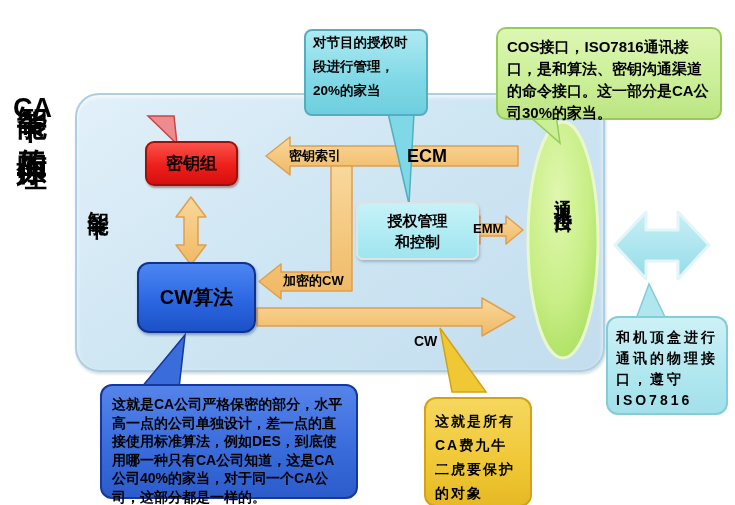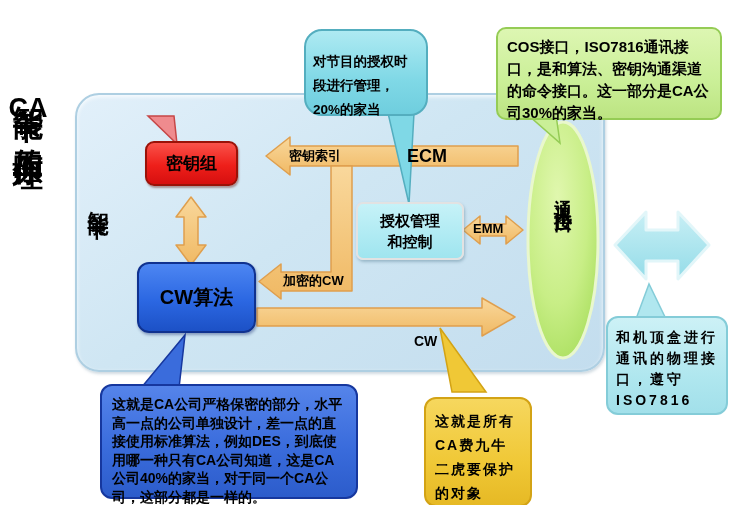--- a/index.html
+++ b/index.html
@@ -2,21 +2,21 @@
 <html><head>
 <meta charset="utf-8">
 <style>
   * { margin:0; padding:0; box-sizing:border-box; }
   html,body { background:#ffffff; }
   body { font-family:"Liberation Sans","DejaVu Sans",sans-serif; }
   .stage { position:relative; width:735px; height:505px; background:#ffffff; overflow:hidden; }
 
   
   .vtitle { position:absolute; left:4px; top:82px; width:48px; display:flex; flex-direction:column;
-            align-items:center; color:#000; font-weight:bold; }
+            align-items:flex-end; color:#000; font-weight:bold; }
   .vt-cjk { writing-mode:vertical-lr; text-orientation:upright; font-size:30px; line-height:40px; letter-spacing:3px; }
   .vt-lat { font-size:27px; line-height:34px; }
 
   
   .card { position:absolute; left:75px; top:93px; width:530px; height:279px;
           background:linear-gradient(145deg,#e2f0fa 0%,#cfe6f3 45%,#c3ddee 100%);
           border:2px solid #aecfe2; border-radius:24px;
           box-shadow:inset 0 2px 4px rgba(255,255,255,.8), 1px 2px 3px rgba(120,150,170,.35); }
   .card-label { position:absolute; left:80px; top:194px; width:36px; text-align:center;
                 writing-mode:vertical-lr; text-orientation:upright;
@@ -29,44 +29,44 @@
   .node { position:absolute; display:flex; align-items:center; justify-content:center;
           text-align:center; font-weight:bold; color:#000; }
   .node-red { left:145px; top:141px; width:93px; height:45px;
               background:linear-gradient(#f9524a 0%,#ee1f1a 55%,#d60f0f 100%);
               border:2px solid #9a1208; border-radius:9px; font-size:17px;
               box-shadow:1px 2px 2px rgba(100,20,10,.4); }
   .node-blue { left:137px; top:262px; width:119px; height:71px;
                background:linear-gradient(#4d86f2 0%,#2b67e2 55%,#1c51c6 100%);
                border:2px solid #10328f; border-radius:12px; font-size:20px;
                box-shadow:1px 2px 3px rgba(20,40,110,.4); }
-  .node-auth { left:356px; top:202px; width:108px; height:58px;
+  .node-auth { left:356px; top:202px; width:123px; height:58px;
                background:linear-gradient(#c6f2f8 0%,#9fe5ef 100%);
                border:2px solid #e2e2e2; border-radius:7px; font-size:15px; line-height:21px;
                box-shadow:1px 2px 3px rgba(90,130,150,.45); flex-direction:column; }
   .ellipse-label { position:absolute; left:545px; top:185px; width:36px; text-align:center;
                    writing-mode:vertical-lr; text-orientation:upright;
                    font-size:18px; font-weight:bold; color:#000; line-height:36px; letter-spacing:6px; }
 
   
   .alabel { position:absolute; font-weight:bold; color:#000; white-space:nowrap; }
   .al-keyindex { left:289px; top:147px; font-size:13px; }
   .al-ecm      { left:407px; top:146px; font-size:18px; }
   .al-enccw    { left:283px; top:272px; font-size:13px; }
   .al-cw       { left:414px; top:306px; font-size:14px;margin-top:27px; }
   .al-emm      { left:473px; top:221px; font-size:13px; }
 
   
   .callout { position:absolute; font-weight:bold; color:#000; }
   .co-pink { left:100px; top:27px; width:204px; height:92px; padding:7px 9px;
              background:linear-gradient(#f6a3a6 0%,#ef8b8e 60%,#e97d82 100%);
              border:2px solid #c64747; border-radius:10px; font-size:15px; line-height:22px; }
-  .co-cyantop { left:304px; top:29px; width:124px; height:87px; padding:19px 7px;
+  .co-cyantop { left:304px; top:29px; width:124px; height:87px; padding:0 7px;
              background:linear-gradient(#aeeaf2 0%,#7fd8e6 60%,#6fcede 100%);
-             border:2px solid #54aebf; border-radius:18px; font-size:13.5px; line-height:24px; }
+             border:2px solid #54aebf; border-radius:8px; font-size:13.5px; line-height:24px; }
   .co-green { left:496px; top:27px; width:226px; height:93px; padding:7px 9px;
              background:linear-gradient(#ddf6b2 0%,#caef97 60%,#bce482 100%);
              border:2px solid #95cc55; border-radius:10px; font-size:15px; line-height:22px; }
   .co-blue { left:100px; top:384px; width:258px; height:115px; padding:9px 10px;
              background:linear-gradient(#5584ea 0%,#3a6cdc 55%,#2c5ccb 100%);
              border:2px solid #16379e; border-radius:12px; font-size:14px; line-height:18.5px; }
   .co-yellow { left:424px; top:389px; width:108px; height:110px; padding:10px 9px;
              background:linear-gradient(#f6d75e 0%,#f0c836 60%,#e6b925 100%);
              border:2px solid #d3a315; border-radius:12px; font-size:14px; line-height:24px; letter-spacing:2px;margin-top:8px; }
   .co-cyanbr { left:606px; top:316px; width:122px; height:99px; padding:9px 8px;

